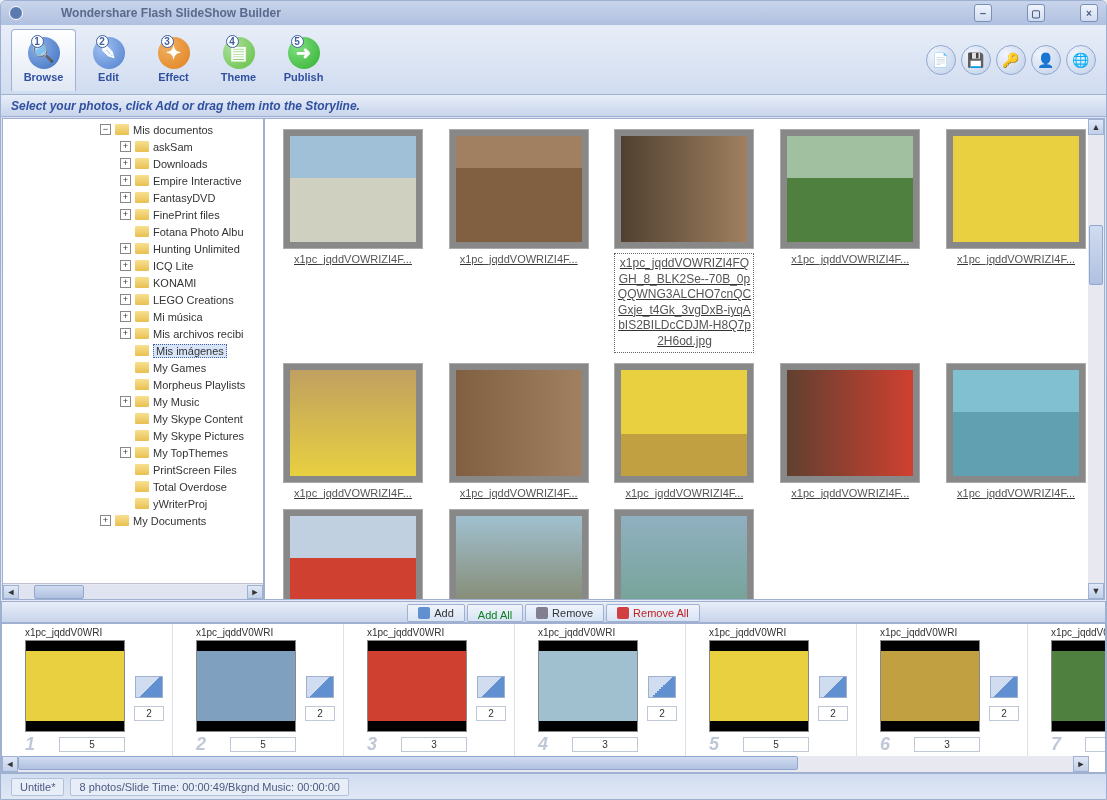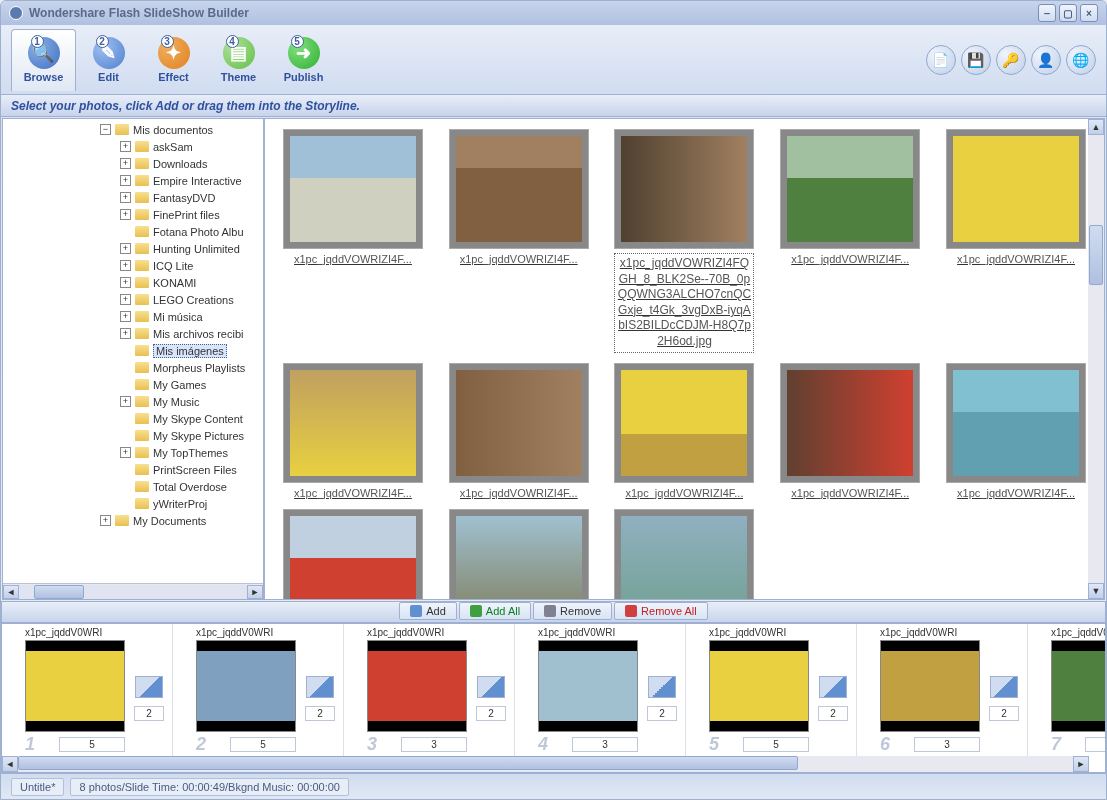--- a/index.html
+++ b/index.html
@@ -1,20 +1,20 @@
 <!DOCTYPE html>
 <html><head>
 <meta charset="utf-8">
 <style>
 * { box-sizing: border-box; margin: 0; padding: 0; }
 body { font-family: Tahoma, Arial, sans-serif; font-size: 11px; background: #e8ecf5; color: #333; overflow: hidden; width: 1107px; height: 800px; }
 
 .window { width: 1107px; height: 800px; background: linear-gradient(to bottom, #d8e0f0, #e8ecf5); border: 1px solid #9db0d0; border-radius: 6px 6px 0 0; display: flex; flex-direction: column; }
 
-.titlebar { height: 24px; background: linear-gradient(to bottom, #c8d4eb, #b0c0e0); border-radius: 6px 6px 0 0; display: flex; align-items: center; padding: 0 8px; color: #5b6a8c; font-weight: bold; font-size: 12px; }
+.titlebar { height: 24px; background: linear-gradient(to bottom, #c8d4eb, #b0c0e0); border-radius: 6px 6px 0 0; display: flex; align-items: center; padding: 0 8px; color: #5b6a8c; font-weight: bold; font-size: 12px; gap: 32px; }
 .titlebar-icon { width: 14px; height: 14px; background: #5b7ab0; border-radius: 50%; margin-right: 6px; border: 1px solid #fff; }
 .titlebar-spacer { flex: 1; }
 .titlebar-btn { width: 18px; height: 18px; border: 1px solid #7890b8; border-radius: 3px; margin-left: 3px; background: linear-gradient(to bottom, #f0f4fc, #d0dcf0); display: flex; align-items: center; justify-content: center; cursor: pointer; font-size: 10px; font-weight: bold; color: #4a5a80; }
 
 .toolbar { height: 70px; background: linear-gradient(to bottom, #e8eef8, #d0dcf0); display: flex; align-items: center; padding: 0 10px; border-bottom: 1px solid #a0b0d0; }
 .main-tabs { display: flex; gap: 0; }
 .tab-btn { width: 65px; height: 62px; display: flex; flex-direction: column; align-items: center; justify-content: center; cursor: pointer; border-radius: 4px 4px 0 0; padding: 4px 2px; }
 .tab-btn.active { background: linear-gradient(to bottom, #fff, #e0e8f4); border: 1px solid #a0b0d0; border-bottom: none; }
 .tab-icon { width: 32px; height: 32px; border-radius: 50%; display: flex; align-items: center; justify-content: center; font-size: 18px; font-weight: bold; color: #fff; margin-bottom: 2px; position: relative; }
 .tab-icon .num { position: absolute; top: -2px; left: 3px; font-size: 10px; background: #fff; color: #4060a0; width: 13px; height: 13px; border-radius: 50%; display: flex; align-items: center; justify-content: center; border: 1px solid #4060a0; }
@@ -47,23 +47,23 @@
 .thumb-panel { flex: 1; background: #fff; border: 1px solid #a0b0d0; padding: 10px; overflow: hidden; position: relative; }
 .thumb-grid { display: grid; grid-template-columns: repeat(5, 1fr); gap: 10px 10px; }
 .thumb-cell { display: flex; flex-direction: column; align-items: center; text-decoration: underline; }
 .thumb-img { width: 140px; height: 120px; border: 1px solid #aaa; background: #888; position: relative; overflow: hidden; }
 .thumb-name { font-size: 11px; color: #555; margin-top: 4px; text-align: center; max-width: 140px; overflow: hidden; }
 .thumb-name.expanded { border: 1px dotted #666; padding: 2px; font-size: 12px; line-height: 1.3; word-break: break-all; }
 .vscroll { position: absolute; right: 0; top: 0; bottom: 0; width: 16px; background: #e8e8f0; }
 .vscroll .arrow { height: 16px; background: linear-gradient(to bottom, #e0e8f8, #c0d0e8); border: 1px solid #a0b0d0; display: flex; align-items: center; justify-content: center; font-size: 9px; cursor: pointer; }
 .vscroll .thumbv { width: 14px; height: 60px; background: linear-gradient(to bottom, #d0dcf0, #b0c0e0); border: 1px solid #90a8d0; border-radius: 2px; margin: 90px auto 0; }
 
-.action-bar { height: 22px; background: linear-gradient(to bottom, #e8eef8, #c8d4ec); border: 1px solid #a0b0d0; display: flex; align-items: flex-start; justify-content: center; gap: 2px; }
+.action-bar { height: 22px; background: linear-gradient(to bottom, #e8eef8, #c8d4ec); border: 1px solid #a0b0d0; display: flex; align-items: flex-end; justify-content: center; gap: 2px; }
 .action-btn { height: 18px; border: 1px solid #a0b0d0; background: linear-gradient(to bottom, #f0f4fc, #d8e4f4); padding: 0 10px; display: flex; align-items: center; gap: 4px; cursor: pointer; font-size: 11px; border-radius: 2px; }
-.action-btn.green { color: #0a8020; }
+.action-btn.green { color: #0a8020; flex-direction: column; }
 .action-btn.red { color: #c02020; }
 .action-btn .mini-icon { width: 12px; height: 12px; display: inline-block; border-radius: 2px; }
 .mi-add { background: #6090d0; } .mi-addall { background: #40a040; } .mi-rem { background: #808090; } .mi-remall { background: #d04040; }
 
 .storyline { height: 150px; background: #fff; border: 1px solid #a0b0d0; display: flex; overflow: hidden; position: relative; }
 .story-item { width: 160px; display: flex; padding: 3px; border-right: 1px solid #e0e0e8; margin-left: 20px; }
 .story-thumb-box { display: flex; flex-direction: column; }
 .story-name { font-size: 10px; margin-bottom: 2px; white-space: nowrap; overflow: hidden; }
 .story-img { width: 100px; height: 92px; background: #000; border: 1px solid #888; position: relative; overflow: hidden; }
 .story-idx-row { display: flex; align-items: center; gap: 4px; margin-top: 2px; }
@@ -218,26 +218,26 @@
             <span class="tree-label">Mis archivos recibi</span>
           </div>
           <div class="tree-item" style="padding-left:115px">
             <span style="width:15px;display:inline-block"></span>
             <span class="tree-folder"></span>
             <span class="tree-label selected">Mis imágenes</span>
           </div>
           <div class="tree-item" style="padding-left:115px">
             <span style="width:15px;display:inline-block"></span>
             <span class="tree-folder"></span>
+            <span class="tree-label">My Games</span>
+          </div>
+          <div class="tree-item" style="padding-left:115px">
+            <span style="width:15px;display:inline-block"></span>
+            <span class="tree-folder"></span>
             <span class="tree-label">Morpheus Playlists</span>
-          </div>
-          <div class="tree-item" style="padding-left:115px">
-            <span style="width:15px;display:inline-block"></span>
-            <span class="tree-folder"></span>
-            <span class="tree-label">My Games</span>
           </div>
           <div class="tree-item" style="padding-left:115px">
             <span class="tree-expander">+</span>
             <span class="tree-folder"></span>
             <span class="tree-label">My Music</span>
           </div>
           <div class="tree-item" style="padding-left:115px">
             <span style="width:15px;display:inline-block"></span>
             <span class="tree-folder"></span>
             <span class="tree-label">My Skype Content</span>

